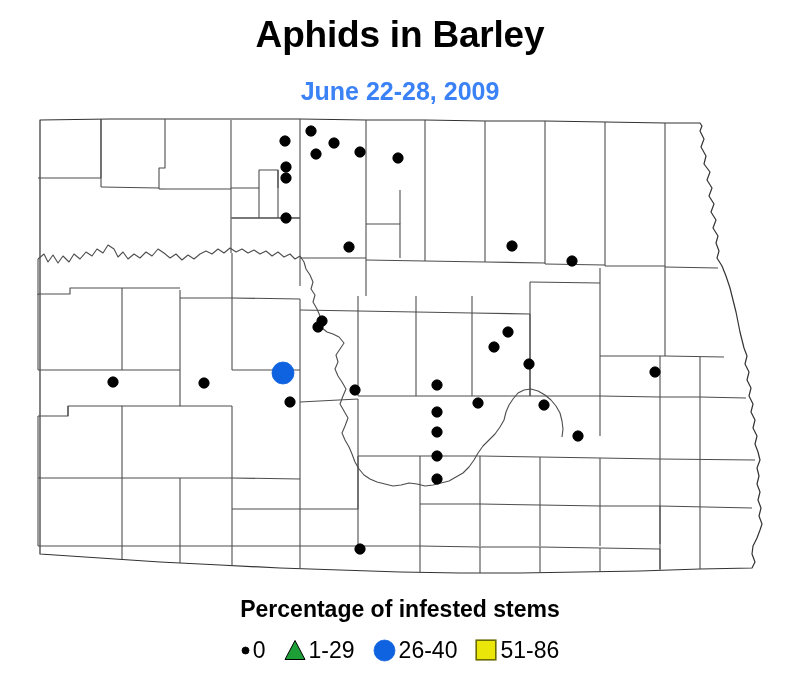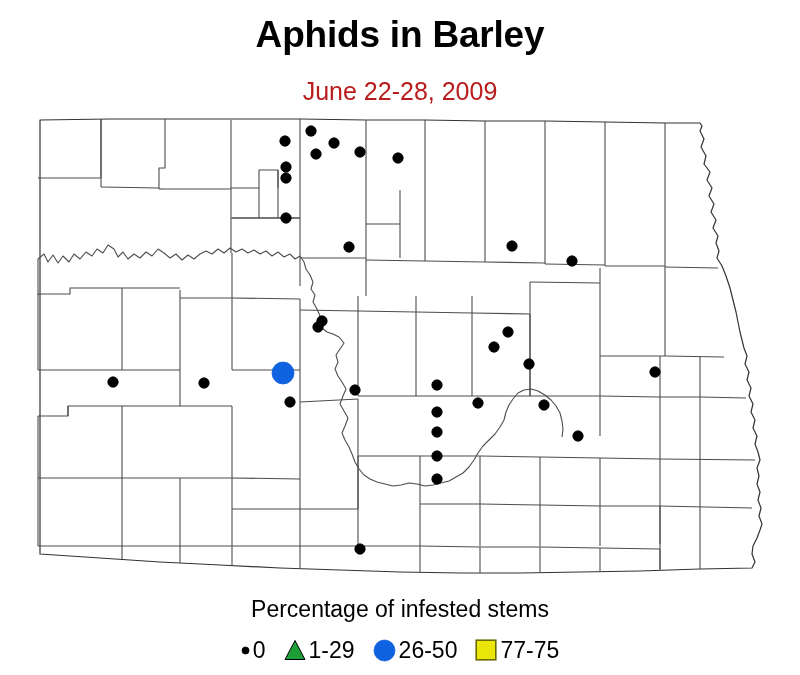--- a/index.html
+++ b/index.html
@@ -32,43 +32,43 @@
     color: #000000;
     letter-spacing: -0.2px;
   }
   .subtitle {
     position: absolute;
     left: 0;
     top: 77px;
     width: 800px;
     text-align: center;
     font-size: 25px;
-    font-weight: normal;
-    color: #b91c1c;
+    font-weight: bold;
+    color: #3b82f6;
   }
   #map-area {
     position: absolute;
     left: 0;
     top: 106px;
     width: 800px;
     height: 480px;
   }
   #map-svg {
     display: block;
     width: 800px;
     height: 480px;
   }
   .legend-title {
     position: absolute;
     left: 0;
     top: 596px;
     width: 800px;
     text-align: center;
     font-size: 23px;
-    font-weight: normal;
+    font-weight: bold;
     color: #000000;
   }
   #legend-row {
     position: absolute;
     left: 0;
     top: 630px;
     width: 800px;
     height: 40px;
     display: flex;
     justify-content: center;
@@ -352,23 +352,23 @@
       <div class="legend-item">
         <span class="legend-sym"><svg width="22" height="22" viewBox="0 0 22 22">
             <polygon points="11,1.5 21,20.5 1,20.5" fill="#1e9e37" stroke="#000000" stroke-width="1"></polygon>
           </svg></span>
         <span class="legend-label">1-29</span>
       </div>
       <div class="legend-item">
         <span class="legend-sym"><svg width="23" height="23" viewBox="0 0 23 23">
             <circle cx="11.5" cy="11.5" r="10.5" fill="#1063e0" stroke="#1063e0" stroke-width="0.8"></circle>
           </svg></span>
-        <span class="legend-label">26-50</span>
+        <span class="legend-label">26-40</span>
       </div>
       <div class="legend-item">
         <span class="legend-sym"><svg width="22" height="22" viewBox="0 0 22 22">
             <rect x="1.2" y="1.2" width="19.6" height="19.6" fill="#eae60a" stroke="#6b6b00" stroke-width="1.6"></rect>
           </svg></span>
-        <span class="legend-label">77-75</span>
+        <span class="legend-label">51-86</span>
       </div>
     </div>
 
 </div>
 
 </body></html>

